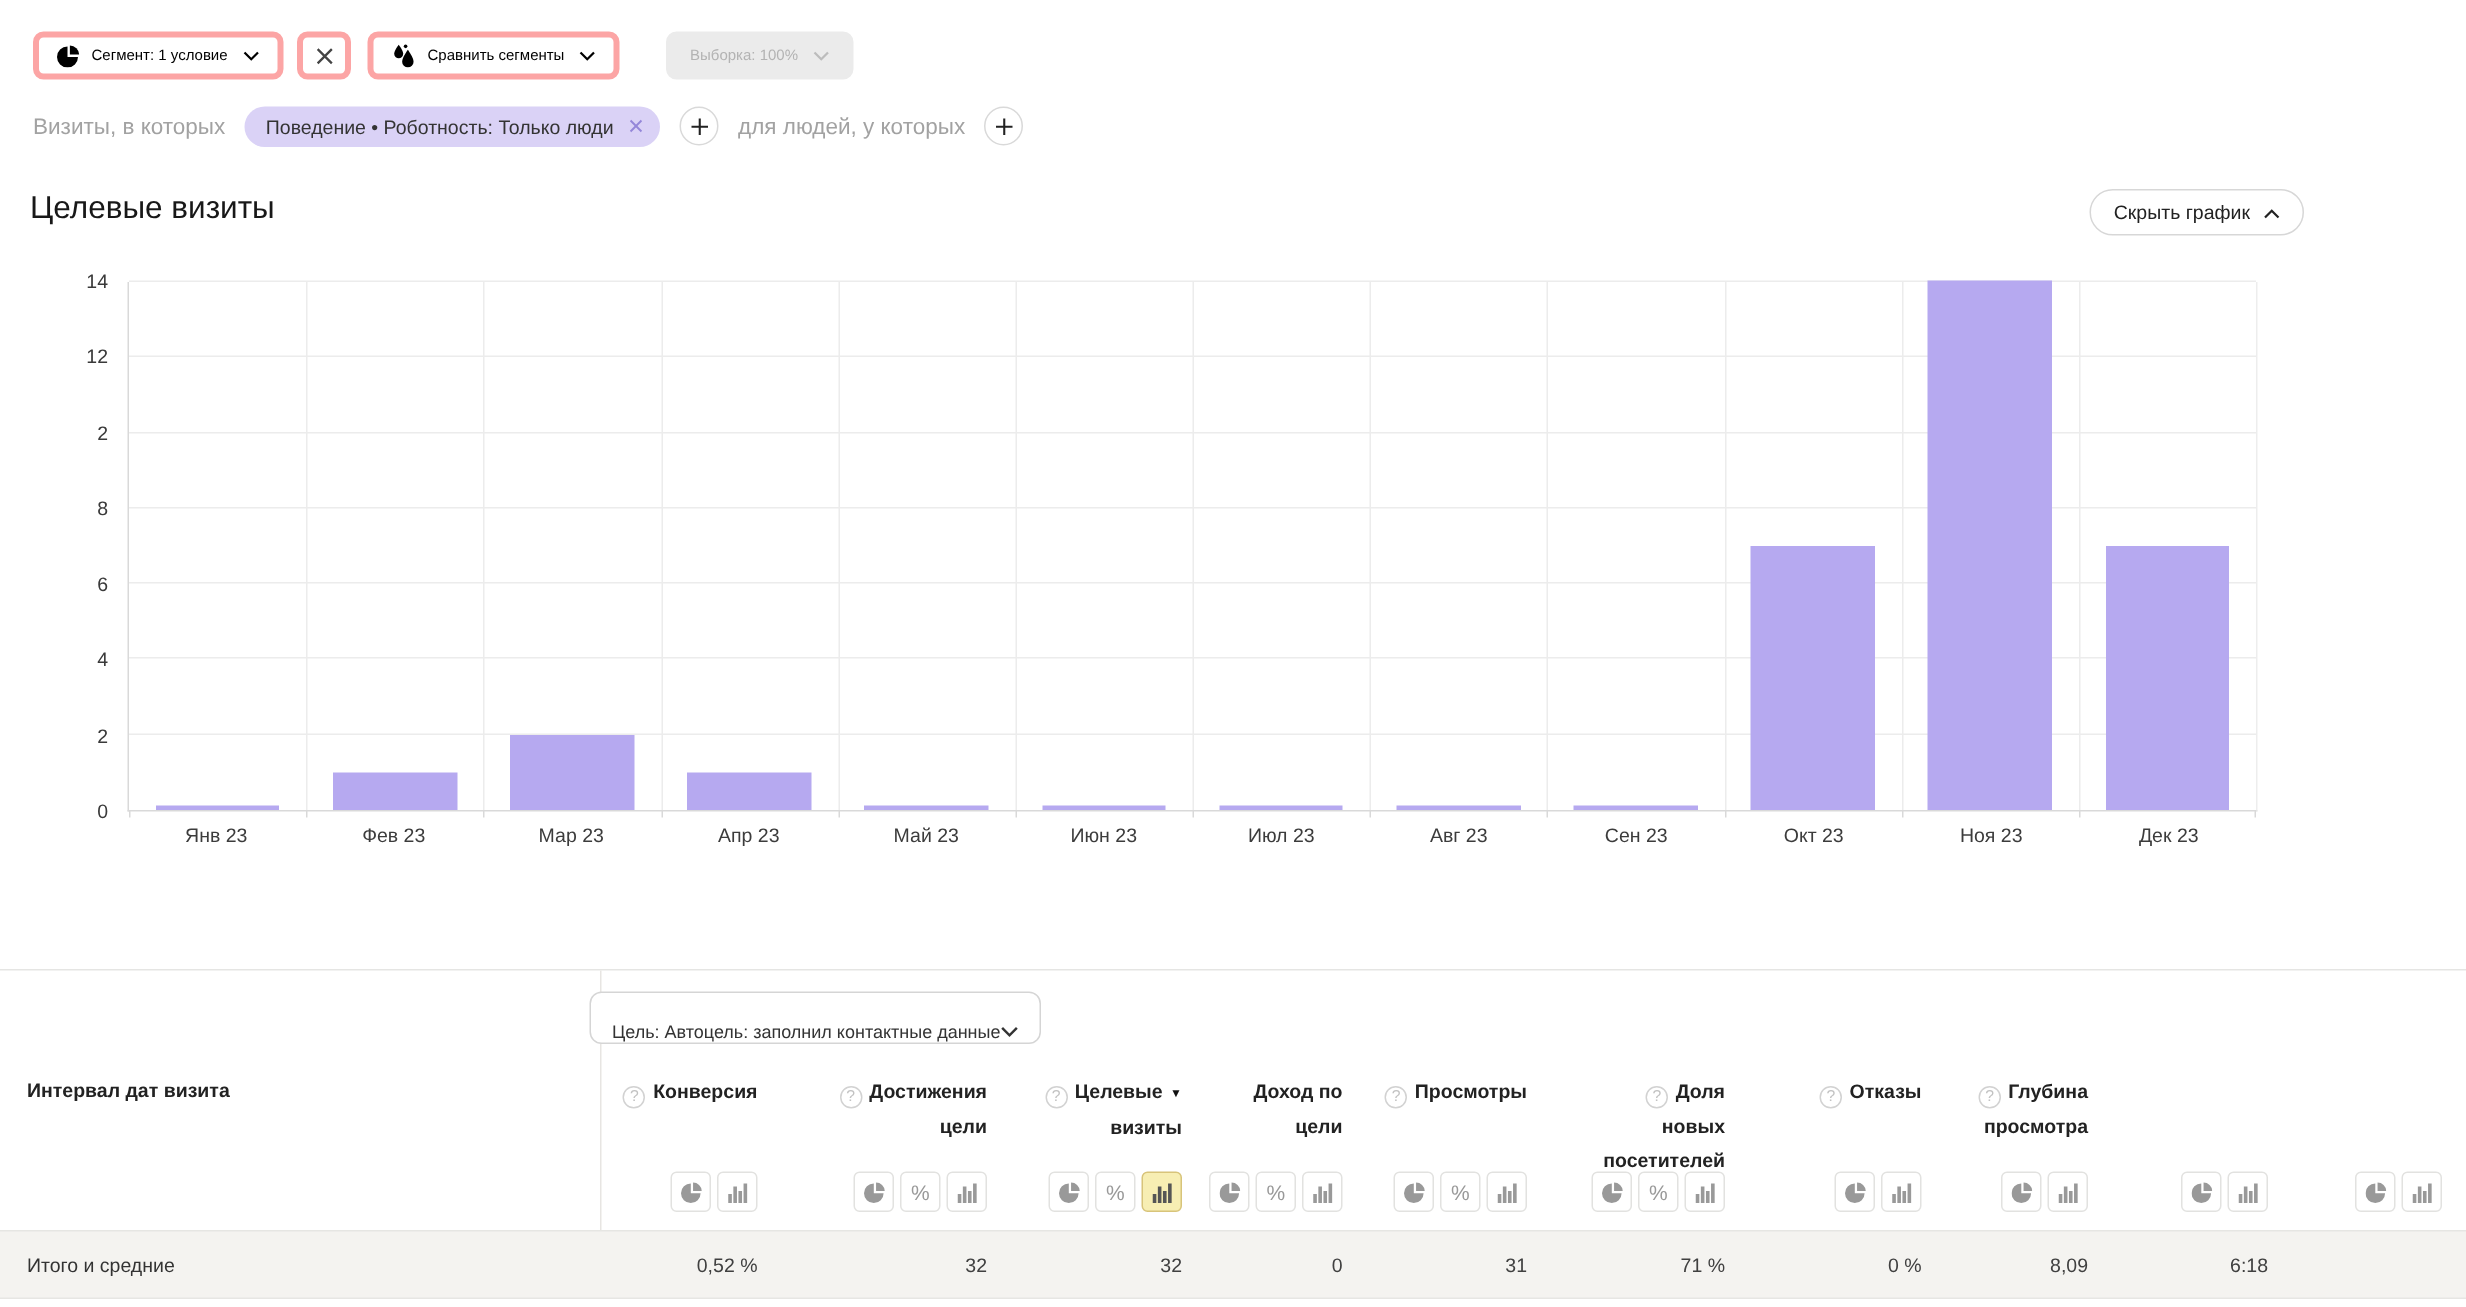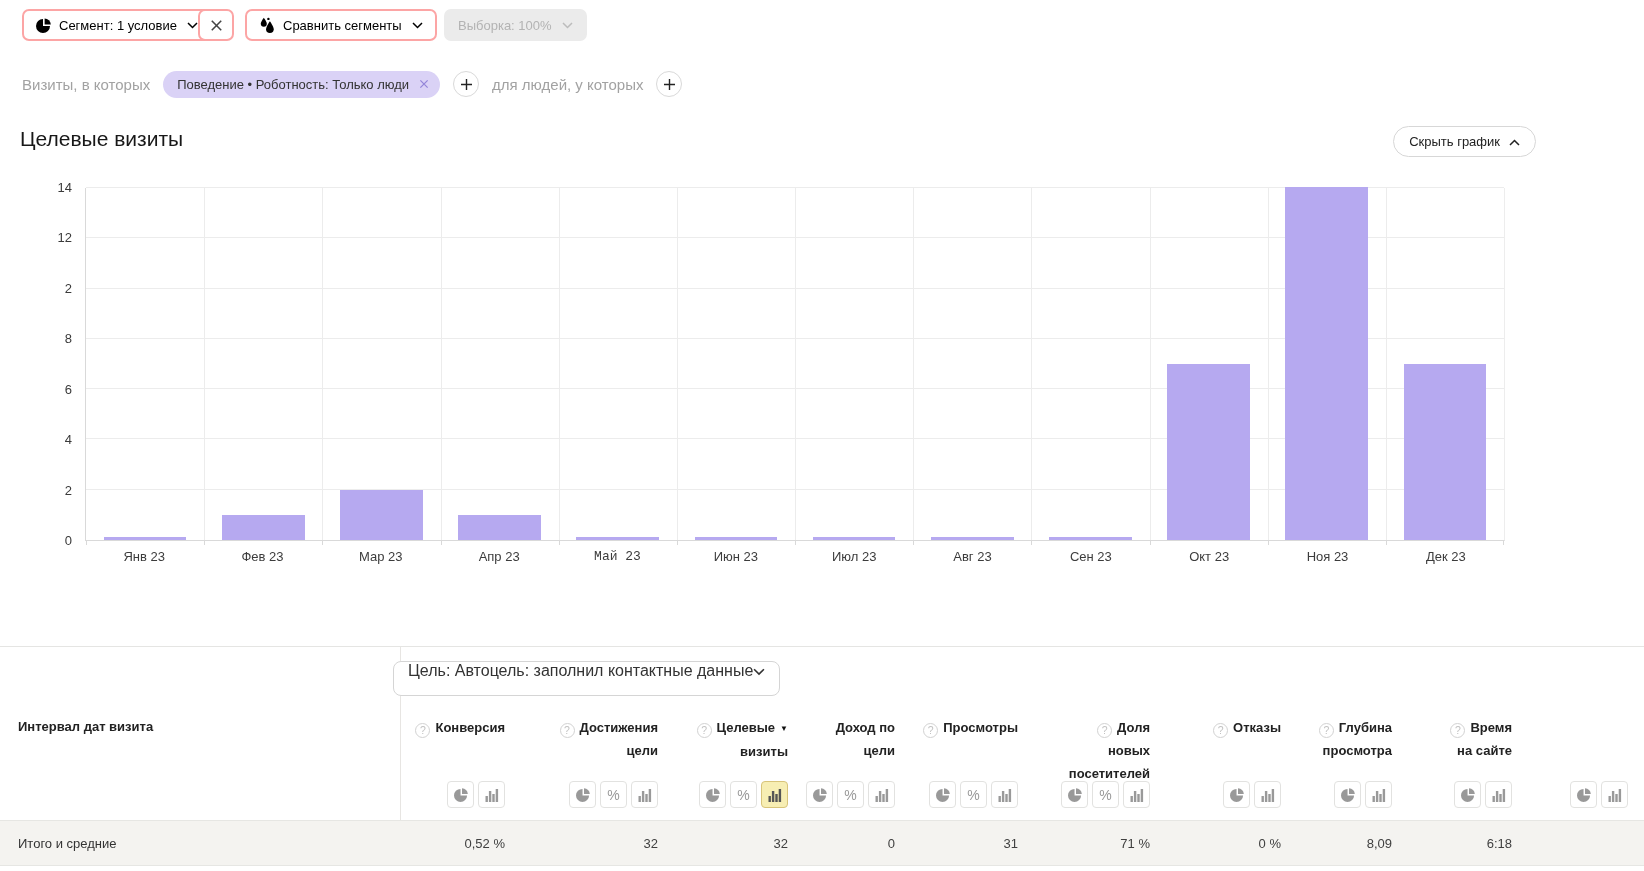--- a/index.html
+++ b/index.html
@@ -15,27 +15,28 @@
   }
   
   .btn {
     position: absolute;
     display: flex;
     align-items: center;
     gap: 8px;
     height: 32px;
     padding: 0 12px;
     background: #fff;
-    border: 2px solid #fca5a5;
+    border: 4px solid #fca5a5;
     border-radius: 7px;
     font-family: inherit;
-    font-size: 13px;
+    font-size: 10px;
     color: #000;
     cursor: pointer;
     white-space: nowrap;
+    margin-top: 12px;
   }
   .btn .chev { display:flex; color:#000; margin-left:2px; }
   #segment-button { left: 22px; top: 9px; }
   #segment-clear-button { left: 198px; top: 9px; width: 36px; justify-content: center; padding: 0; color:#444; }
   #compare-button { left: 245px; top: 9px; }
   #sampling-button { left: 444px; top: 9px; background:#ebebeb; border-color:#ebebeb; color:#b3b3b3; }
   #sampling-button .chev { color:#bcbcbc; }
   
   .filter-row {
     position: absolute;
@@ -77,23 +78,23 @@
   .vgrid { position: absolute; top: 0; bottom: 0; width: 1px; background: #ececec; }
   .tick  { position: absolute; bottom: -5px; width: 1px; height: 5px; background: #d9d9d9; }
   .bar   { position: absolute; bottom: 0; background: #b6a9f0; }
   #xlabels { position: absolute; left: 85px; top: 549px; width: 1420px; height: 18px; }
   .xlab { position: absolute; top: 0; text-align: center; font-size: 13px; color: #3c3c3c; }
   
   .table-top-line { position: absolute; left: 0; right: 0; top: 646px; height: 1px; background: #e5e5e3; }
   .vdivider { position: absolute; left: 400px; top: 647px; height: 219px; width: 1px; background: #e7e5e2; }
   .goal-select {
     position: absolute; left: 393px; top: 661px; height: 35px; z-index: 2;
-    display: flex; align-items: flex-start; padding: 0 14px;
+    display: flex; align-items: flex-end; padding: 0 14px;
     background: #fff; border: 1px solid #d5d5d5; border-radius: 8px;
-    font-family: inherit; font-size: 16px; color: #333; cursor: pointer; white-space: nowrap;
+    font-family: inherit; font-size: 12px; color: #333; cursor: pointer; white-space: nowrap;
   }
   .row-dim-header { position: absolute; left: 18px; top: 719px; font-size: 13px; font-weight: bold; color: #222; }
   .mgrid {
     position: absolute; left: 395px;
     display: grid;
     grid-template-columns: 110px 153px 130px 107px 123px 132px 131px 111px 120px 116px;
   }
   #hdr-cells { top: 716px; }
   .hcell { text-align: right; font-size: 13px; font-weight: bold; color: #222; line-height: 23px; }
   .help {
@@ -264,21 +265,21 @@
       <div class="vgrid" style="left: 91.6667%;"></div>
       <div class="tick" style="left: 91.6667%;"></div>
       <div class="bar" style="left: 92.9167%; width: 5.83333%; height: 176.5px; background: rgb(182, 169, 240);"></div>
       <div class="tick" style="right: 0px;"></div>
     </div>
   <div id="xlabels">
       <div class="xlab" style="left: 0%; width: 8.33333%;">Янв 23</div>
       <div class="xlab" style="left: 8.33333%; width: 8.33333%;">Фев 23</div>
       <div class="xlab" style="left: 16.6667%; width: 8.33333%;">Мар 23</div>
       <div class="xlab" style="left: 25%; width: 8.33333%;">Апр 23</div>
-      <div class="xlab" style="left: 33.3333%; width: 8.33333%; font-family: Liberation Mono, monospace;">Май 23</div>
+      <div class="xlab" style="left: 33.3333%; width: 8.33333%;">Май 23</div>
       <div class="xlab" style="left: 41.6667%; width: 8.33333%;">Июн 23</div>
       <div class="xlab" style="left: 50%; width: 8.33333%;">Июл 23</div>
       <div class="xlab" style="left: 58.3333%; width: 8.33333%;">Авг 23</div>
       <div class="xlab" style="left: 66.6667%; width: 8.33333%;">Сен 23</div>
       <div class="xlab" style="left: 75%; width: 8.33333%;">Окт 23</div>
       <div class="xlab" style="left: 83.3333%; width: 8.33333%;">Ноя 23</div>
       <div class="xlab" style="left: 91.6667%; width: 8.33333%;">Дек 23</div>
     </div>
 
   <div class="table-top-line"></div>
@@ -316,24 +317,20 @@
         <div class="hline"><span class="help">?</span><span>Доля</span></div>
         <div class="hline"><span>новых</span></div>
         <div class="hline"><span>посетителей</span></div>
       </div>
       <div class="hcell">
         <div class="hline"><span class="help">?</span><span>Отказы</span></div>
       </div>
       <div class="hcell">
         <div class="hline"><span class="help">?</span><span>Глубина</span></div>
         <div class="hline"><span>просмотра</span></div>
-      </div>
-      <div class="hcell">
-        <div class="hline"><span class="help">?</span><span>Время</span></div>
-        <div class="hline"><span>на сайте</span></div>
       </div>
     </div>
   <div class="mgrid" id="tgl-cells">
       <div class="tcell">
         <button class="tbtn">
           <svg width="14" height="14" viewBox="0 0 15 15">
             <path d="M7 8 V1 A7 7 0 1 0 14 8 Z" fill="currentColor"></path>
             <path d="M8.6 6.4 V0.4 A6.2 6.2 0 0 1 14.8 6.4 Z" fill="currentColor"></path>
           </svg>
         </button>

